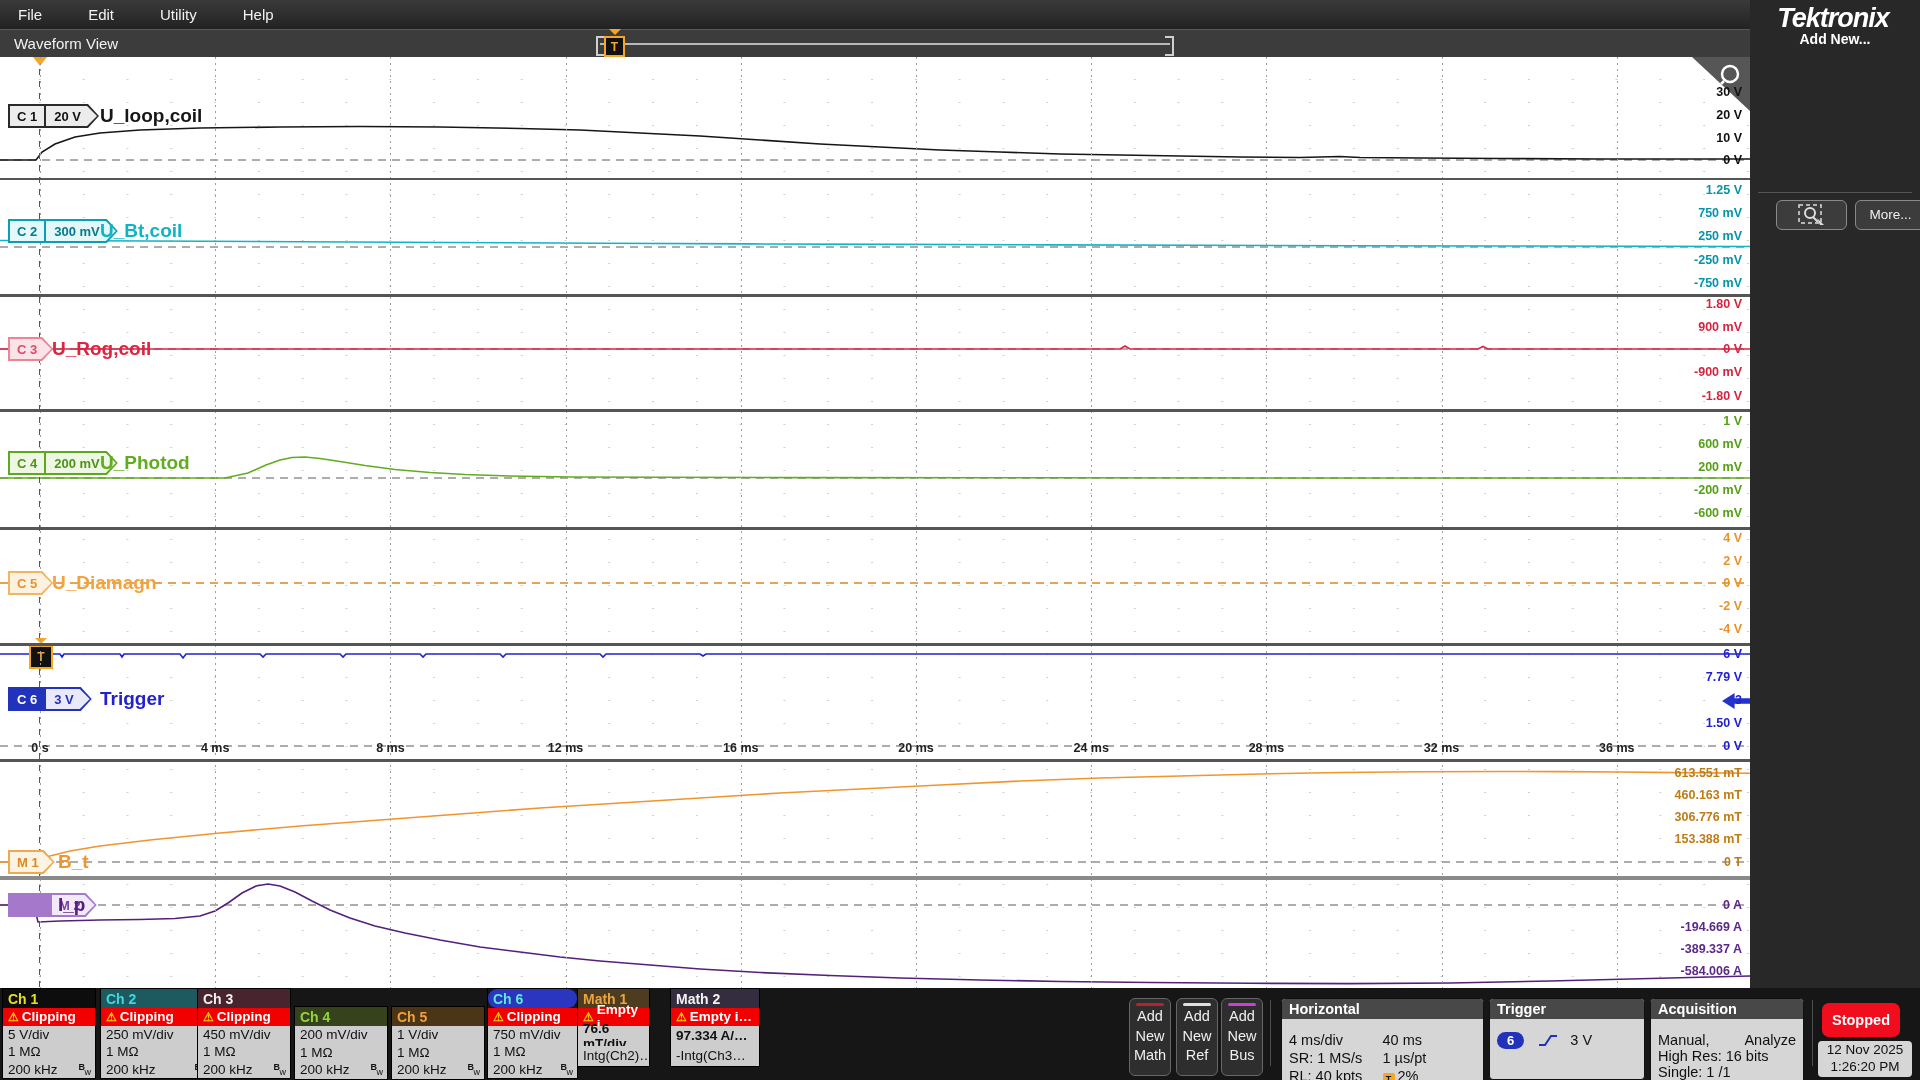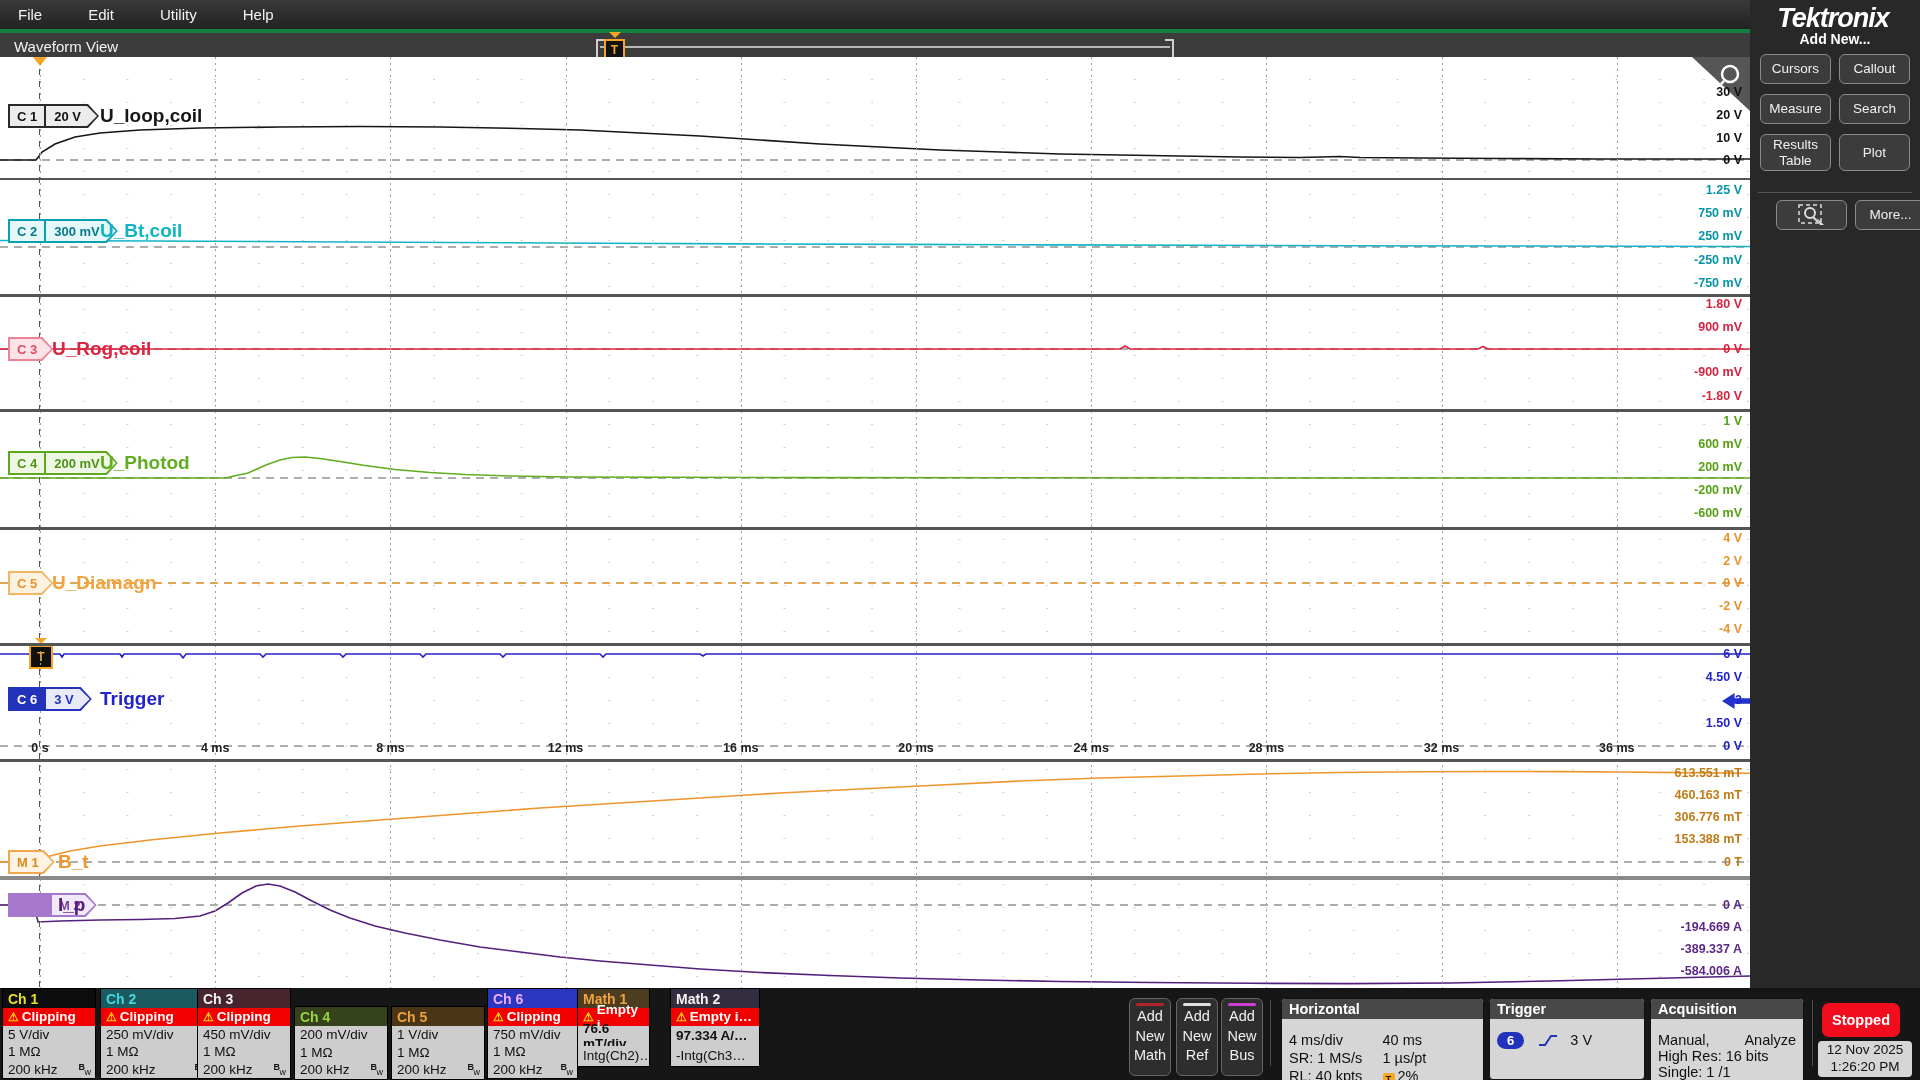--- a/index.html
+++ b/index.html
@@ -4,21 +4,21 @@
 <style>
   html,body{margin:0;padding:0;width:1920px;height:1080px;overflow:hidden;
     font-family:"Liberation Sans",sans-serif;background:#1c1c1c;}
   #app{position:relative;width:1920px;height:1080px;background:#fff;}
 
   
   #menubar{position:absolute;left:0;top:0;width:1755px;height:29px;
     background:linear-gradient(#3a3a3a,#222);display:flex;align-items:center;gap:46px;padding-left:18px;box-sizing:border-box;}
   .menu-item{color:#f2f2f2;font-size:15px;cursor:default;}
   #titlebar{position:absolute;left:0;top:29px;width:1750px;height:28px;background:#3c3c3c;
-    border-top:4px solid #15803d;box-sizing:border-box;}
+    border-top:1px solid #15803d;box-sizing:border-box;}
   #view-title{position:absolute;left:14px;top:5px;color:#f2f2f2;font-size:15px;}
   #minimap{position:absolute;left:600px;top:6px;width:570px;height:16px;}
   #minimap .mline{position:absolute;left:0;right:0;top:7px;height:2px;background:#b8b8b8;}
   .bracket{position:absolute;top:0;width:7px;height:16px;border:2px solid #cfcfcf;}
   .bracket.l{left:-4px;border-right:none;}
   .bracket.r{right:-4px;border-left:none;}
   .tflag{position:absolute;width:17px;height:17px;background:#111;border:2px solid #f5a623;
     color:#f5a623;font-size:12px;font-weight:bold;display:flex;align-items:center;justify-content:center;}
   .tflag::before{content:"";position:absolute;top:-9px;left:50%;transform:translateX(-50%);
     border:6px solid transparent;border-top:6px solid #f5a623;}
@@ -217,21 +217,21 @@
       <span class="axlab" style="color: rgb(232, 146, 42); top: 549px;">-2 V</span>
       <span class="axlab" style="color: rgb(232, 146, 42); top: 572px;">-4 V</span>
       <div class="pent" style="top: 630px; background: rgb(34, 51, 187);">
         <div class="pent-i" style="background: rgb(233, 233, 250);">
           <span class="bid" style="color: rgb(255, 255, 255); background: rgb(34, 51, 187);">C 6</span>
           <span class="bsc" style="color: rgb(34, 51, 187); border-left: 2px solid rgb(34, 51, 187);">3 V</span>
         </div>
       </div>
       <span class="chname" style="color: rgb(34, 34, 204); left: 100px; top: 642px;">Trigger</span>
       <span class="axlab" style="color: rgb(34, 34, 204); top: 597px;">6 V</span>
-      <span class="axlab" style="color: rgb(34, 34, 204); top: 620px;">4.50 V</span>
+      <span class="axlab" style="color: rgb(34, 34, 204); top: 620px;">7.79 V</span>
       <span class="axlab" style="color: rgb(34, 34, 204); top: 643px;">3</span>
       <span class="axlab" style="color: rgb(34, 34, 204); top: 666px;">1.50 V</span>
       <span class="axlab" style="color: rgb(34, 34, 204); top: 689px;">0 V</span>
       <div class="pent" style="top: 793px; background: rgb(240, 168, 78);">
         <div class="pent-i" style="background: rgb(253, 243, 227);">
           <span class="bid" style="color: rgb(217, 138, 32); padding-right: 14px;">M 1</span>
         </div>
       </div>
       <span class="chname" style="color: rgb(240, 149, 46); left: 58px; top: 805px;">B_t</span>
       <span class="axlab" style="color: rgb(191, 124, 22); top: 716px;">613.551 mT</span>
@@ -258,28 +258,20 @@
       <span class="tlab" style="left: 1091.2px; top: 684px;">24 ms</span>
       <span class="tlab" style="left: 1266.4px; top: 684px;">28 ms</span>
       <span class="tlab" style="left: 1441.6px; top: 684px;">32 ms</span>
       <span class="tlab" style="left: 1616.8px; top: 684px;">36 ms</span>
     </div>
   <div id="splitter"></div>
 
   <div id="rightpanel">
     <div id="brand">Tektronix</div>
     <div id="addnew-h">Add New...</div>
-    <div id="rp-btns">
-        <div class="rp-btn">Cursors</div>
-        <div class="rp-btn">Callout</div>
-        <div class="rp-btn">Measure</div>
-        <div class="rp-btn">Search</div>
-        <div class="rp-btn">Results Table</div>
-        <div class="rp-btn">Plot</div>
-      </div>
     <div id="rp-sep"></div>
     <div id="rp-bottom">
       <div class="rp-btn">
         <svg width="30" height="24">
           <rect x="2" y="2" width="22" height="18" fill="none" stroke="#ddd" stroke-width="1.5" stroke-dasharray="4 3"></rect>
           <circle cx="13" cy="10" r="5" fill="none" stroke="#ddd" stroke-width="2"></circle>
           <line x1="16" y1="14" x2="21" y2="19" stroke="#ddd" stroke-width="2"></line>
           <path d="M20 15 L27 22 L23 22 Z" fill="#ddd"></path>
         </svg>
       </div>
@@ -316,21 +308,21 @@
           <div class="bb-r">1 MΩ</div>
           <div class="bb-r">200 kHz<span class="bwb">B</span><span class="bww">w</span></div>
         </div>
         <div class="bbadge" style="left: 391px; top: 18px; width: 94px;">
           <div class="bb-h" style="background: rgb(74, 54, 23); color: rgb(240, 160, 60);">Ch 5</div>
           <div class="bb-r">1 V/div</div>
           <div class="bb-r">1 MΩ</div>
           <div class="bb-r">200 kHz<span class="bwb">B</span><span class="bww">w</span></div>
         </div>
         <div class="bbadge" style="left: 487px; top: 0px; width: 91px;">
-          <div class="bb-h" style="background: rgb(42, 53, 192); color: #f0abfc;">Ch 6</div>
+          <div class="bb-h" style="background: rgb(42, 53, 192); color: #5eead4; border-radius: 9px;">Ch 6</div>
           <div class="bb-r alert"><span class="warn">⚠</span>Clipping</div>
           <div class="bb-r">750 mV/div</div>
           <div class="bb-r">1 MΩ</div>
           <div class="bb-r">200 kHz<span class="bwb">B</span><span class="bww">w</span></div>
         </div>
         <div class="bbadge" style="left: 577px; top: 0px; width: 73px;">
           <div class="bb-h" style="background: rgb(77, 60, 32); color: rgb(237, 164, 63);">Math 1</div>
           <div class="bb-r alert"><span class="warn">⚠</span>Empty i…</div>
           <div class="bb-r boldrow">76.6 mT/div</div>
           <div class="bb-r fnrow">Intg(Ch2)…</div>

